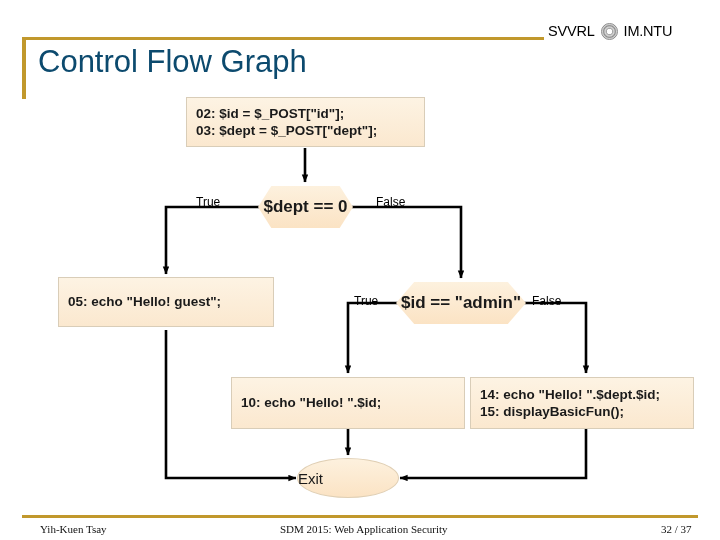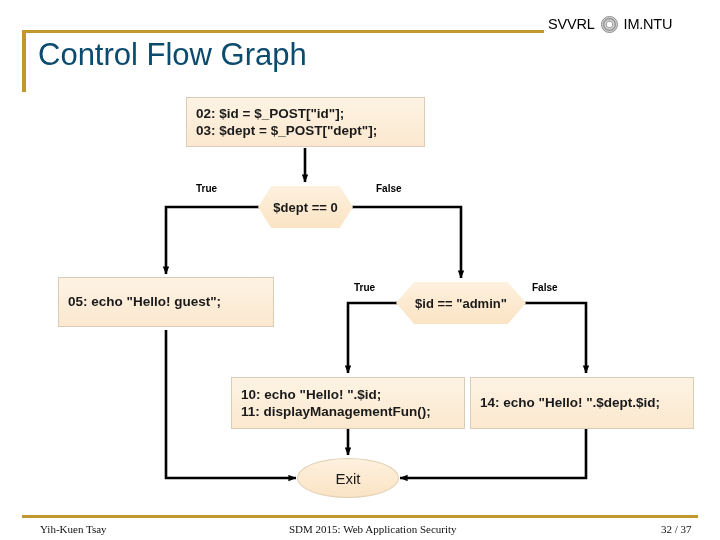--- a/index.html
+++ b/index.html
@@ -13,21 +13,21 @@
     height: 540px;
     position: relative;
     overflow: hidden;
     font-family: "Liberation Sans", sans-serif;
     color: #000000;
   }
 
   
   #header-bar {
     position: absolute;
-    left: 0; top: 9px;
+    left: 0; top: 16px;
     width: 720px; height: 90px;
   }
   #brand-line {
     position: absolute;
     left: 548px; top: 6px;
     width: 170px;
     height: 18px;
     display: flex;
     align-items: center;
     gap: 6px;
@@ -93,61 +93,62 @@
     white-space: nowrap;
   }
   .code-line { display: block; }
 
   .hexagon {
     background: linear-gradient(to bottom, #fdf1de 0%, #fbe3c4 100%);
     clip-path: polygon(14% 0%, 86% 0%, 100% 50%, 86% 100%, 14% 100%, 0% 50%);
     display: flex;
     align-items: center;
     justify-content: center;
-    font-size: 13px;
+    font-size: 17px;
     font-weight: bold;
     color: #1a1a1a;
     white-space: nowrap;
   }
   .ellipse {
     background: linear-gradient(to bottom, #fdf1de 0%, #fbe3c4 100%);
     border: 1px solid #e0cfb4;
     border-radius: 50%;
     display: flex;
-    align-items: center;
+    align-items: flex-start;
     justify-content: center;
     font-size: 15px;
     color: #1a1a1a;
   }
 
   .edge-label {
     position: absolute;
-    font-size: 10px;
-    font-weight: bold;
+    font-size: 12px;
+    font-weight: normal;
     color: #000;
     white-space: nowrap;
+    margin-top: 12px;
   }
 
   
   #footer-rule {
     position: absolute;
     left: 22px; top: 515px;
     width: 676px; height: 3px;
     background: #c1982c;
   }
   .footer-text {
     position: absolute;
     top: 523px;
     font-size: 11px;
     color: #111;
     white-space: nowrap;
     font-family: Liberation Serif, serif;
   }
   #footer-author { left: 40px; }
-  #footer-center { left: 289px; }
+  #footer-center { left: 280px; }
   #footer-page   { left: 661px; }
 </style>
 </head>
 <body>
 
 <div id="header-bar">
 
   <div id="brand-line">
     <span id="brand-left">SVVRL</span>
     <span id="ntu-logo"></span>
@@ -201,25 +202,25 @@
 </div>
 
 <div class="node hexagon" style="left:396px; top:282px; width:130px; height:42px;">
   <span>$id == "admin"</span>
 </div>
 <div class="edge-label" style="left:354px; top:282px;">True</div>
 <div class="edge-label" style="left:532px; top:282px;">False</div>
 
 <div class="node code-box" style="left:231px; top:377px; width:234px; height:52px;">
   <span class="code-line">10:  echo "Hello! ".$id;</span>
-  <span class="code-line">11:  displayManagementFun();</span>
 </div>
 
 <div class="node code-box" style="left:470px; top:377px; width:224px; height:52px;">
   <span class="code-line">14:  echo "Hello! ".$dept.$id;</span>
+  <span class="code-line">15:  displayBasicFun();</span>
 </div>
 
 <div class="node ellipse" style="left:297px; top:458px; width:102px; height:40px;">
   <span>Exit</span>
 </div>
 
 <div id="footer-rule"></div>
 <div class="footer-text" id="footer-author">Yih-Kuen Tsay</div>
 <div class="footer-text" id="footer-center">SDM 2015: Web Application Security</div>
 <div class="footer-text" id="footer-page">32 / 37</div>

